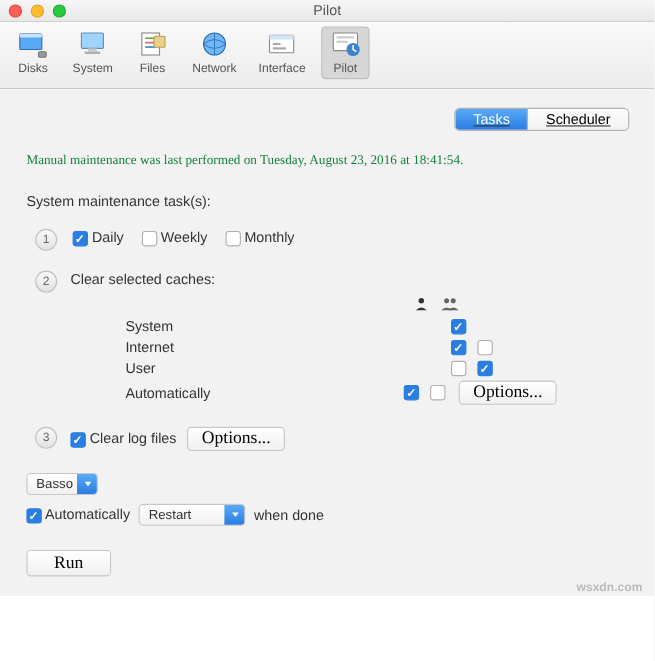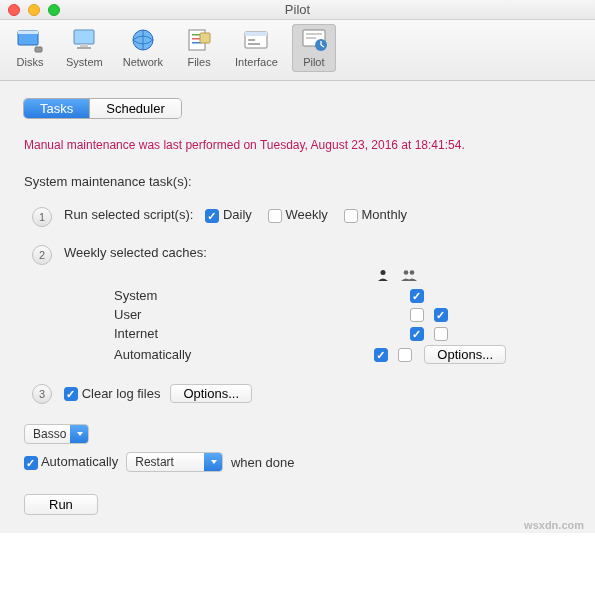--- a/index.html
+++ b/index.html
@@ -9,42 +9,42 @@
     .tl { width: 12px; height: 12px; border-radius: 50%; }
     .tl.red { background:#ff5f56; border:1px solid #e0443e;}
     .tl.yellow { background:#ffbd2e; border:1px solid #dea123;}
     .tl.green { background:#27c93f; border:1px solid #1aab29;}
     .title { position:absolute; left:0; right:0; text-align:center; color:#555; font-size:13px;}
     .toolbar { display:flex; gap:8px; padding: 4px 8px 8px 8px; background: linear-gradient(#f9f9f9,#ececec); border-bottom:1px solid #c9c9c9;}
     .tb-item { display:flex; flex-direction:column; align-items:center; gap:2px; padding: 2px 6px 4px 6px; border-radius:4px; font-size:11px; color:#555; min-width:44px; cursor:default;}
     .tb-item.active { background: #d6d6d6; box-shadow: inset 0 0 0 1px #bdbdbd;}
     .tb-icon { width:32px; height:28px; display:flex; align-items:center; justify-content:center;}
     .content { background:#f2f2f2; padding: 18px 24px 18px 24px; }
-    .seg-wrap { display:flex; justify-content:flex-start; margin-bottom: 20px;}
+    .seg-wrap { display:flex; justify-content:flex-end; margin-bottom: 20px; text-decoration: underline;}
     .seg { display:flex; border-radius:4px; overflow:hidden; box-shadow: 0 0 0 1px #b0b0b0;}
     .seg button { border:none; padding: 2px 16px; font-size:13px; background: linear-gradient(#fdfdfd,#f1f1f1); cursor:pointer;}
     .seg button.active { background: linear-gradient(#5aa9f7,#2a7de1); color:#fff;}
     .seg button + button { border-left:1px solid #b0b0b0;}
-    .status { font-size:12px; margin-bottom:22px; color:#be185d;}
+    .status { font-size:12px; margin-bottom:22px; color:#15803d;font-family:Liberation Serif, serif;}
     .section-title { font-size:13px; margin-bottom:18px; font-weight:400;}
     .step-row { display:flex; align-items:flex-start; gap:12px; margin-bottom: 18px;}
     .step-icon { width:20px; height:20px; border-radius:50%; background: linear-gradient(#fafafa,#e2e2e2); border:1px solid #c0c0c0; display:flex; align-items:center; justify-content:center; font-size:11px; color:#666; flex-shrink:0; margin-left:8px;}
     .row-body { flex:1; }
     .label { font-size:13px; }
     input[type="checkbox"].mac { appearance:none; width:14px; height:14px; border:1px solid #b0b0b0; border-radius:3px; background:#fff; display:inline-block; vertical-align:middle; cursor:pointer;}
     input[type="checkbox"].mac:checked { background:#2a7de1; border-color:#2a7de1;}
     input[type="checkbox"].mac:checked::after{ content:"✓"; color:#fff; font-size:11px; position:relative; left:1px; top:-2px; font-weight:bold;}
     .inline-row { display:flex; align-items:center; gap:10px; }
     .scripts-opts { display:flex; gap:16px; margin-left:2px;}
     .caches-grid { margin-top:8px; margin-left:50px; }
     .caches-grid .head { display:flex; gap:10px; justify-content:flex-end; width:324px; padding-right:24px; margin-bottom:4px;}
     .cache-row { display:flex; align-items:center; width:392px; padding: 2px 0;}
     .cache-row .name { flex:0 0 160px;}
     .cache-row .cols { display:flex; gap:10px; justify-content:flex-end; width:110px; margin-left:64px;}
-    .btn { background: linear-gradient(#fff,#f0f0f0); border:1px solid #c6c6c6; border-radius:4px; padding: 1px 12px; font-size:13px; cursor:pointer; box-shadow:0 1px 0 #fff inset;}
+    .btn { background: linear-gradient(#fff,#f0f0f0); border:1px solid #c6c6c6; border-radius:4px; padding: 1px 12px; font-size:16px; cursor:pointer; box-shadow:0 1px 0 #fff inset;font-family:Liberation Serif, serif;}
     .btn.run { padding: 2px 24px;}
     .select { appearance:none; background: linear-gradient(#fff,#f0f0f0); border:1px solid #c6c6c6; border-radius:4px; padding: 1px 22px 1px 8px; font-size:12px; position:relative; cursor:pointer; display:inline-flex; align-items:center; height:20px;}
     .select-wrap { position:relative; display:inline-block;}
     .select-wrap::after { content:""; position:absolute; right:1px; top:1px; bottom:1px; width:18px; background: linear-gradient(#5aa9f7,#2a7de1); border-radius:0 3px 3px 0; }
     .select-wrap::before { content:""; position:absolute; right:6px; top:50%; transform:translateY(-50%); border-left:3px solid transparent; border-right:3px solid transparent; border-top:4px solid #fff; z-index:2;}
     .bottom-row { display:flex; align-items:center; gap:8px; margin: 8px 0;}
     .run-row { display:flex; align-items:center; justify-content:space-between; margin-top:22px;}
     .watermark { position:absolute; right:11px; bottom:2px; font-size:11px; color:#bbb;font-weight:bold;}
     .rel { position:relative;}
     svg { display:block; }
@@ -79,41 +79,41 @@
           <rect x="6" y="3" width="20" height="14" rx="1" fill="#9fd4ff" stroke="#5a8fb7"></rect>
           <rect x="12" y="17" width="8" height="3" fill="#ccc"></rect>
           <rect x="9" y="20" width="14" height="2" fill="#aaa"></rect>
         </svg>
     </span>
     <span>System</span>
   </div>
   <div class="tb-item">
     <span class="tb-icon">
       <svg width="32" height="26" viewBox="0 0 32 26">
-          <circle cx="16" cy="13" r="10" fill="#6fb7f5" stroke="#2a6db8"></circle>
-          <path d="M6 13 Q16 5 26 13 M6 13 Q16 21 26 13 M16 3 V23" stroke="#2a6db8" fill="none" stroke-width="0.8"></path>
-        </svg>
-    </span>
-    <span>Network</span>
-  </div>
-  <div class="tb-item">
-    <span class="tb-icon">
-      <svg width="32" height="26" viewBox="0 0 32 26">
           <rect x="6" y="3" width="16" height="20" fill="#fff" stroke="#888"></rect>
           <rect x="9" y="7" width="10" height="1.5" fill="#6aa84f"></rect>
           <rect x="9" y="11" width="10" height="1.5" fill="#e06666"></rect>
           <rect x="9" y="15" width="10" height="1.5" fill="#3d85c6"></rect>
           <rect x="17" y="6" width="10" height="10" fill="#e8d28a" stroke="#b89b4a" rx="1"></rect>
         </svg>
     </span>
     <span>Files</span>
   </div>
   <div class="tb-item">
     <span class="tb-icon">
       <svg width="32" height="26" viewBox="0 0 32 26">
+          <circle cx="16" cy="13" r="10" fill="#6fb7f5" stroke="#2a6db8"></circle>
+          <path d="M6 13 Q16 5 26 13 M6 13 Q16 21 26 13 M16 3 V23" stroke="#2a6db8" fill="none" stroke-width="0.8"></path>
+        </svg>
+    </span>
+    <span>Network</span>
+  </div>
+  <div class="tb-item">
+    <span class="tb-icon">
+      <svg width="32" height="26" viewBox="0 0 32 26">
           <rect x="5" y="5" width="22" height="16" fill="#fff" stroke="#888" rx="1"></rect>
           <rect x="5" y="5" width="22" height="4" fill="#d3e5f7"></rect>
           <rect x="8" y="12" width="7" height="2" fill="#aaa"></rect>
           <rect x="8" y="16" width="12" height="2" fill="#aaa"></rect>
         </svg>
     </span>
     <span>Interface</span>
   </div>
   <div class="tb-item active">
     <span class="tb-icon">
@@ -139,34 +139,33 @@
   </div>
 
   <div class="status">Manual maintenance was last performed on Tuesday, August 23, 2016 at 18:41:54.</div>
 
   <div class="section-title">System maintenance task(s):</div>
 
   <div class="step-row">
     <div class="step-icon">1</div>
     <div class="row-body">
       <div class="inline-row">
-        <span class="label">Run selected script(s):</span>
         <div class="scripts-opts">
           <label><input type="checkbox" class="mac" checked="" style=""> <span>Daily</span></label>
           <label><input type="checkbox" class="mac" style=""> <span>Weekly</span></label>
           <label><input type="checkbox" class="mac" style=""> <span>Monthly</span></label>
         </div>
       </div>
     </div>
   </div>
 
   <div class="step-row">
     <div class="step-icon">2</div>
     <div class="row-body">
-      <span class="label">Weekly selected caches:</span>
+      <span class="label">Clear selected caches:</span>
       <div class="caches-grid">
         <div class="head">
           <span class="icon-head">
               <svg width="14" height="14" viewBox="0 0 14 14">
                 <circle cx="7" cy="4.5" r="2.5" fill="#333"></circle>
                 <path d="M2 13 Q7 8 12 13 Z" fill="#333"></path>
               </svg>
             </span>
           <span class="icon-head">
               <svg width="18" height="14" viewBox="0 0 18 14">
@@ -178,31 +177,31 @@
             </span>
         </div>
         <div class="cache-row">
           <span class="name">System</span>
           <span class="cols">
             <input type="checkbox" class="mac" checked="" style="">
             <span style="width:14px"></span>
           </span>
         </div>
         <div class="cache-row">
+          <span class="name">Internet</span>
+          <span class="cols">
+            <input type="checkbox" class="mac" checked="" style="">
+            <input type="checkbox" class="mac" style="">
+          </span>
+        </div>
+        <div class="cache-row">
           <span class="name">User</span>
           <span class="cols">
             <input type="checkbox" class="mac" style="">
             <input type="checkbox" class="mac" checked="" style="">
-          </span>
-        </div>
-        <div class="cache-row">
-          <span class="name">Internet</span>
-          <span class="cols">
-            <input type="checkbox" class="mac" checked="" style="">
-            <input type="checkbox" class="mac" style="">
           </span>
         </div>
         <div class="cache-row">
           <span class="name">Automatically</span>
           <span class="cols">
             <input type="checkbox" class="mac" checked="" style="">
             <input type="checkbox" class="mac" style="">
           </span>
           <button class="btn" style="margin-left:12px">Options...</button>
         </div>

